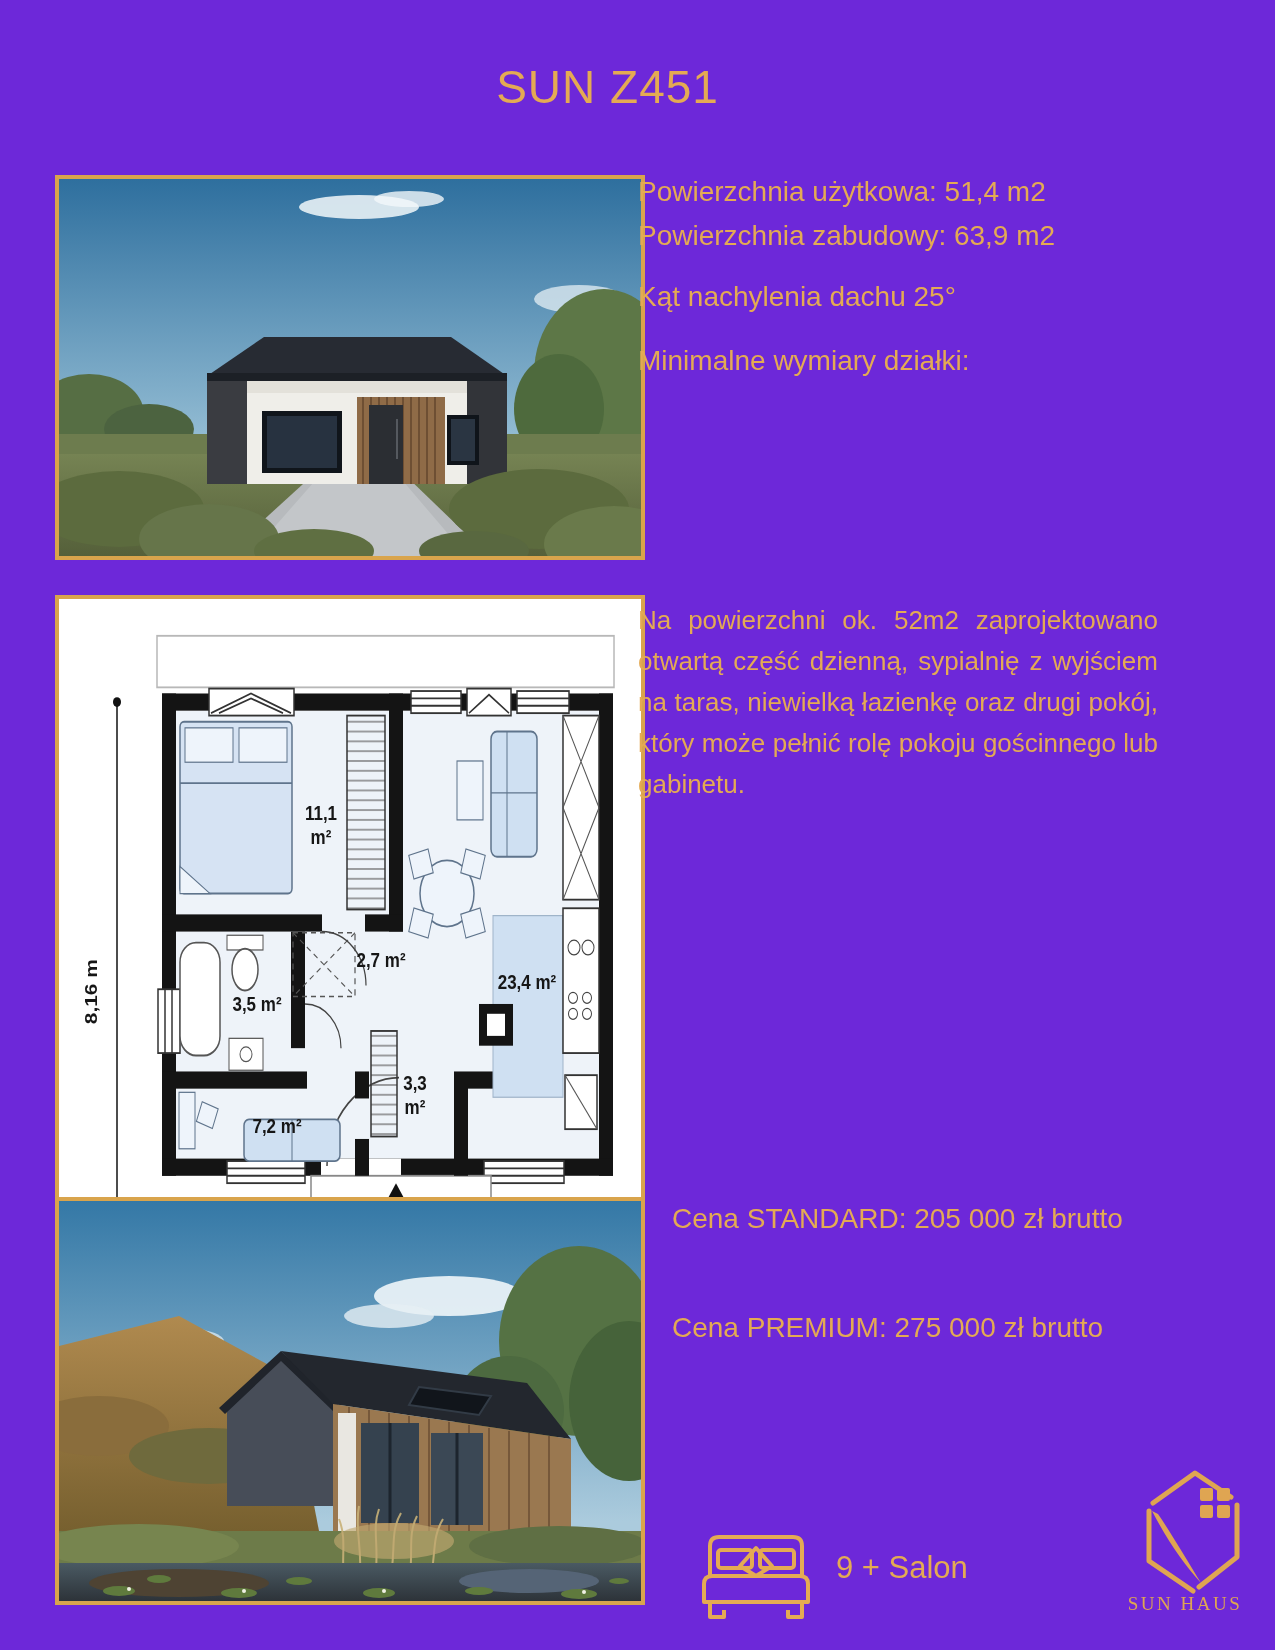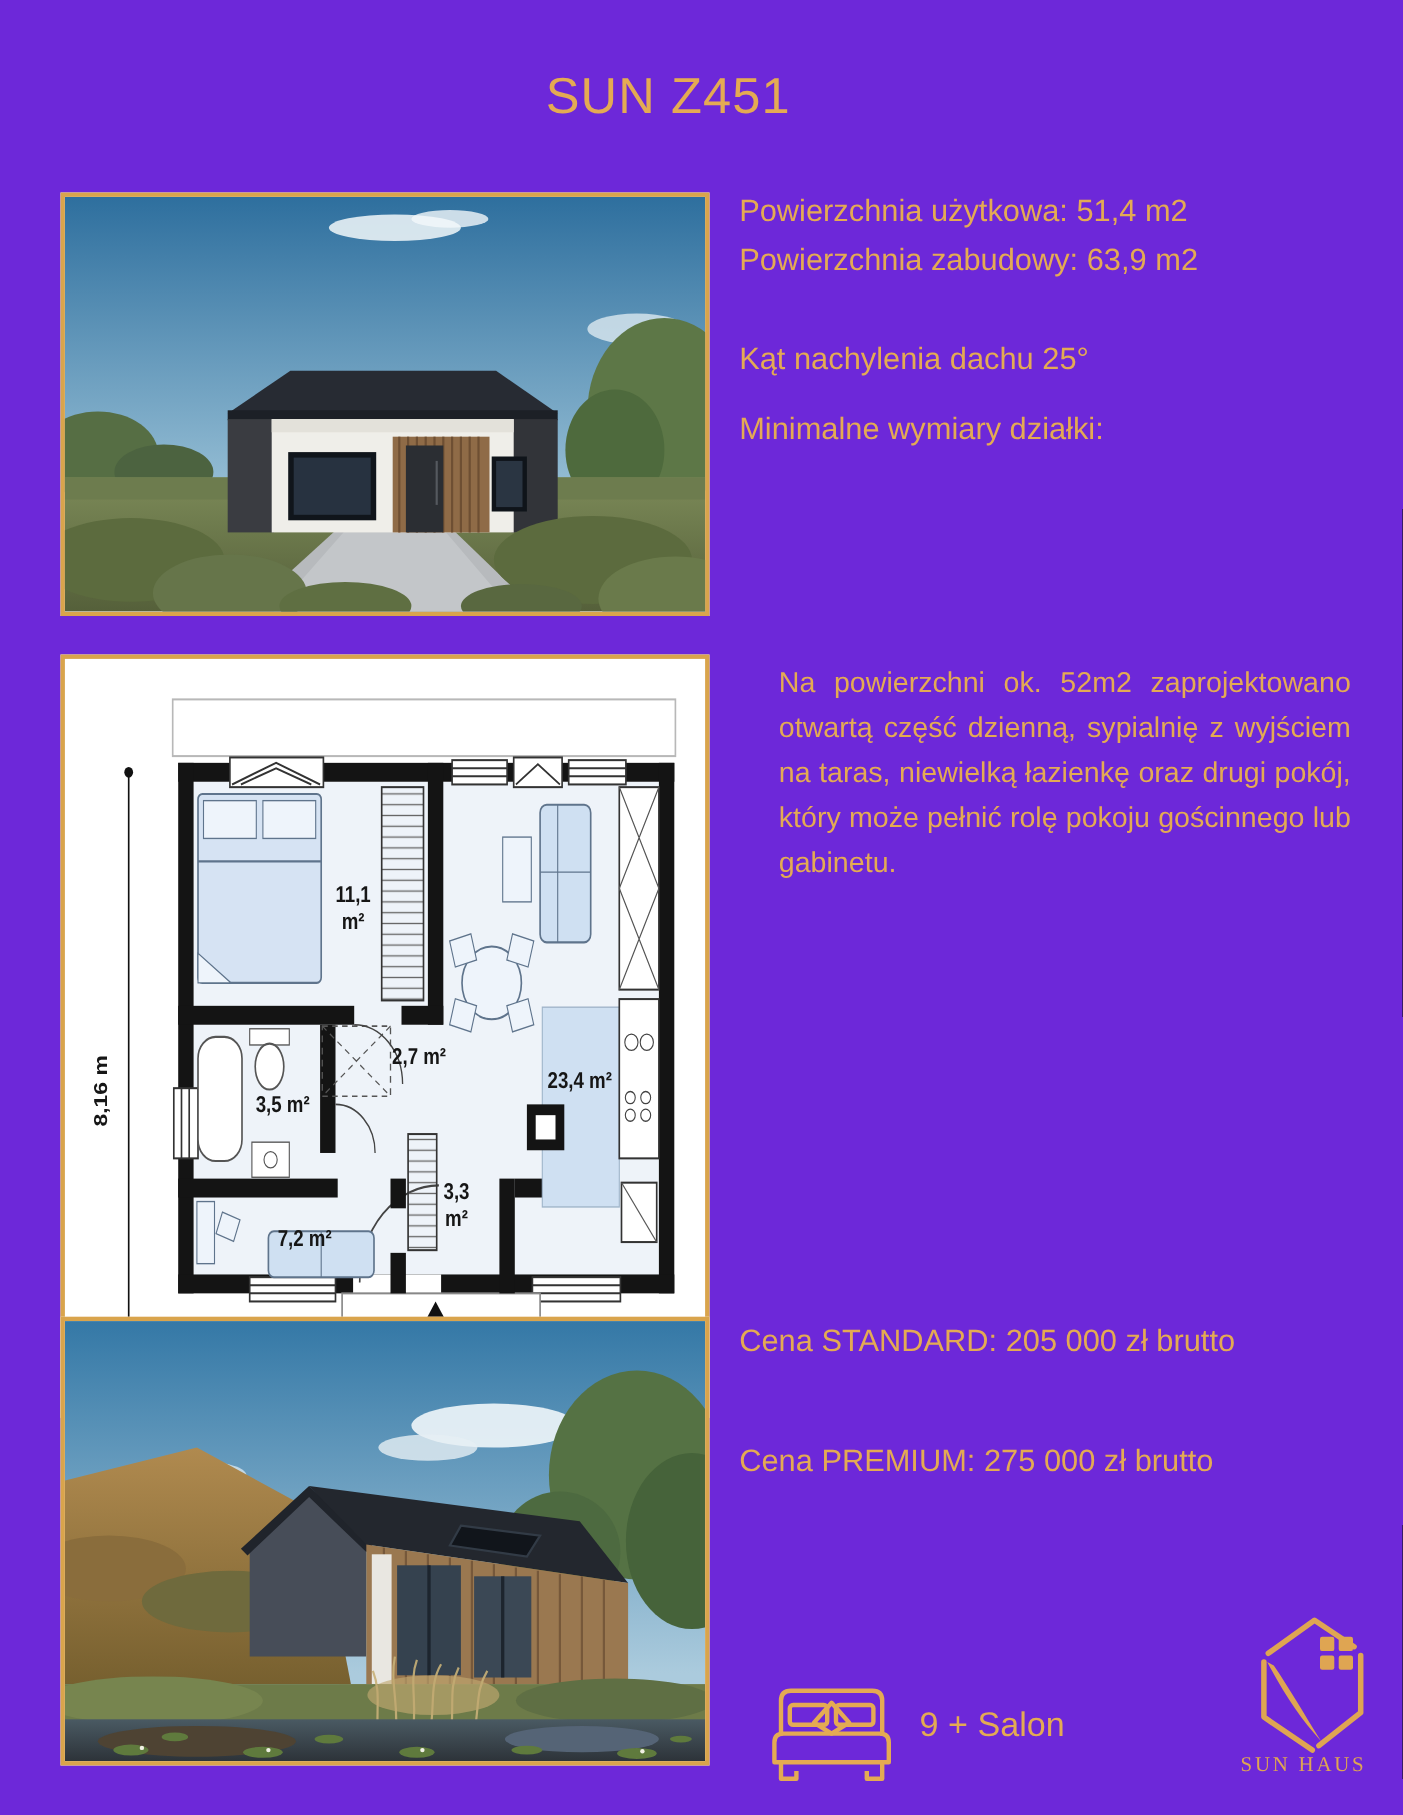--- a/index.html
+++ b/index.html
@@ -5,26 +5,26 @@
   html,body{margin:0;padding:0;background:#111;}
   .page{position:relative;width:1275px;height:1650px;background:#6d28d9;overflow:hidden;
         font-family:"Liberation Sans",sans-serif;color:#e4aa53;}
   .title{position:absolute;left:0;top:60px;width:1215px;text-align:center;
          font-size:46px;letter-spacing:1px;color:#e4aa53;font-weight:400;}
   .photo{position:absolute;left:55px;width:590px;border:4px solid #d9a44c;box-sizing:border-box;background:#fff;}
   .photo svg{display:block;width:100%;height:100%;}
   #photo1{top:175px;height:385px;}
   #plan{top:595px;height:694px;}
   #photo2{top:1197px;height:408px;}
-  .col{position:absolute;left:672px;width:520px;}
+  .col{position:absolute;left:638px;width:520px;}
   .spec{font-size:28px;line-height:44px;}
   .note{font-size:21px;margin-top:10px;}
   .plotlabel{font-size:28px;}
   .plotsize{font-size:29px;font-weight:bold;margin-top:12px;}
-  .desc{font-size:26px;line-height:41px;text-align:justify;margin-left:36px;}
+  .desc{font-size:26px;line-height:41px;text-align:justify;}
   .price{position:absolute;left:672px;font-size:28px;}
   .salon{position:absolute;left:836px;top:1550px;font-size:31px;}
   .brandtxt{font-family:"Liberation Serif",serif;}
 </style>
 </head>
 <body>
 
 <div class="page">
 
   <div class="title">SUN Z451</div>
@@ -92,21 +92,21 @@
       <ellipse cx="480" cy="330" rx="90" ry="40" fill="#5c6b3e"></ellipse>
       <ellipse cx="555" cy="365" rx="70" ry="38" fill="#6a7a4b"></ellipse>
       <ellipse cx="255" cy="372" rx="60" ry="22" fill="#5f6f42"></ellipse>
       <ellipse cx="415" cy="372" rx="55" ry="20" fill="#596840"></ellipse>
     </svg>
   </div>
 
   <div class="col" style="top:170px">
     <div class="spec">Powierzchnia użytkowa: 51,4 m2</div>
     <div class="spec">Powierzchnia zabudowy: 63,9 m2</div>
-    <div class="spec" style="margin-top:46px">Kąt nachylenia dachu 25°</div>
+    <div class="spec" style="margin-top:17px">Kąt nachylenia dachu 25°</div>
     <div class="plotlabel" style="margin-top:26px">Minimalne wymiary działki:</div>
   </div>
 
   <div class="photo" id="plan">
     <svg viewBox="0 0 582 559" preserveAspectRatio="none" font-family="Liberation Sans, sans-serif">
       <defs>
         <pattern id="hatch" width="7" height="7" patternUnits="userSpaceOnUse">
           <path d="M0,7 L7,0" stroke="#777" stroke-width="1"></path>
         </pattern>
         <pattern id="shelf" width="10" height="8" patternUnits="userSpaceOnUse">

